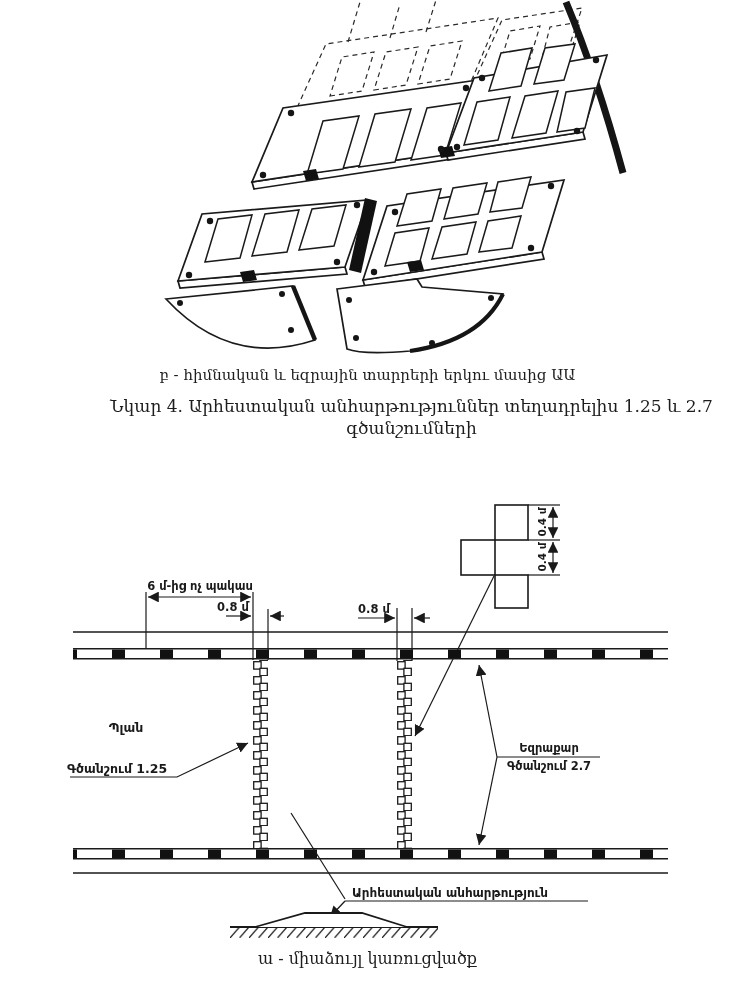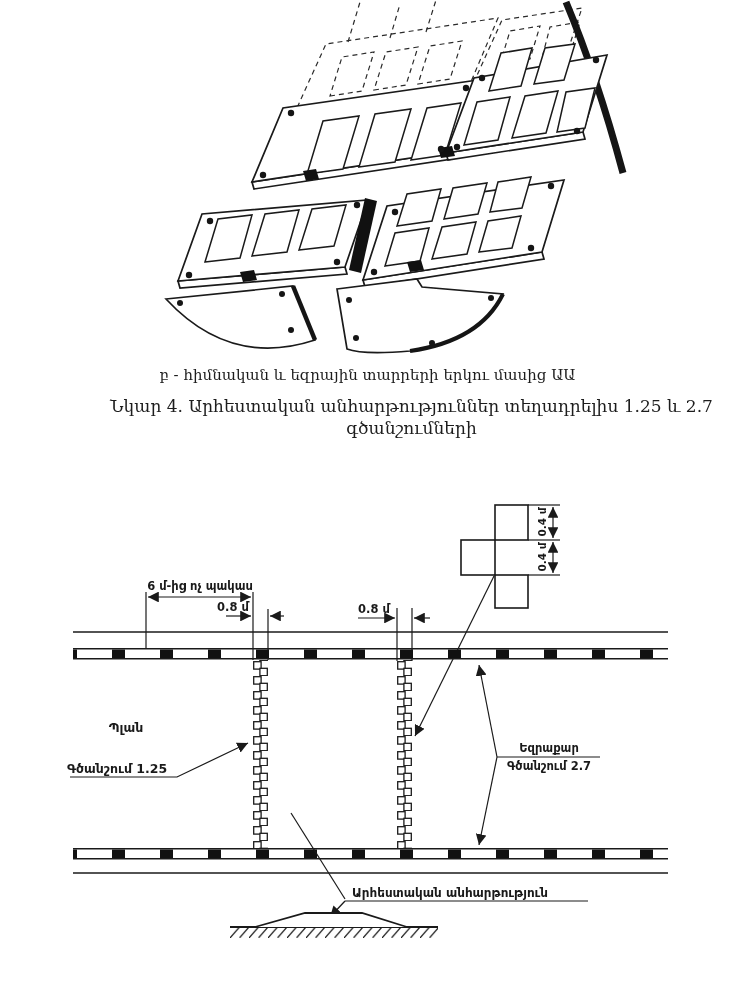--- a/index.html
+++ b/index.html
@@ -206,13 +206,14 @@
       <line x1="345" y1="901" x2="330" y2="917" class="dimline" marker-end="url(#arr)"></line>
     </g>
 
     <g>
       <rect x="230" y="927.5" width="208" height="10.5" fill="url(#hatch)"></rect>
       <line x1="230" y1="927" x2="438" y2="927" stroke="#1a1a1a" stroke-width="2.2"></line>
       <path d="M255,927 L305,913 L362,913 L407,927" fill="#fff" stroke="#1a1a1a" stroke-width="1.8"></path>
     </g>
   </svg>
 
+  <div class="abs caption-a" style="top:949px;">ա - միաձույլ կառուցվածք</div>
 </div>
 
 </body></html>

